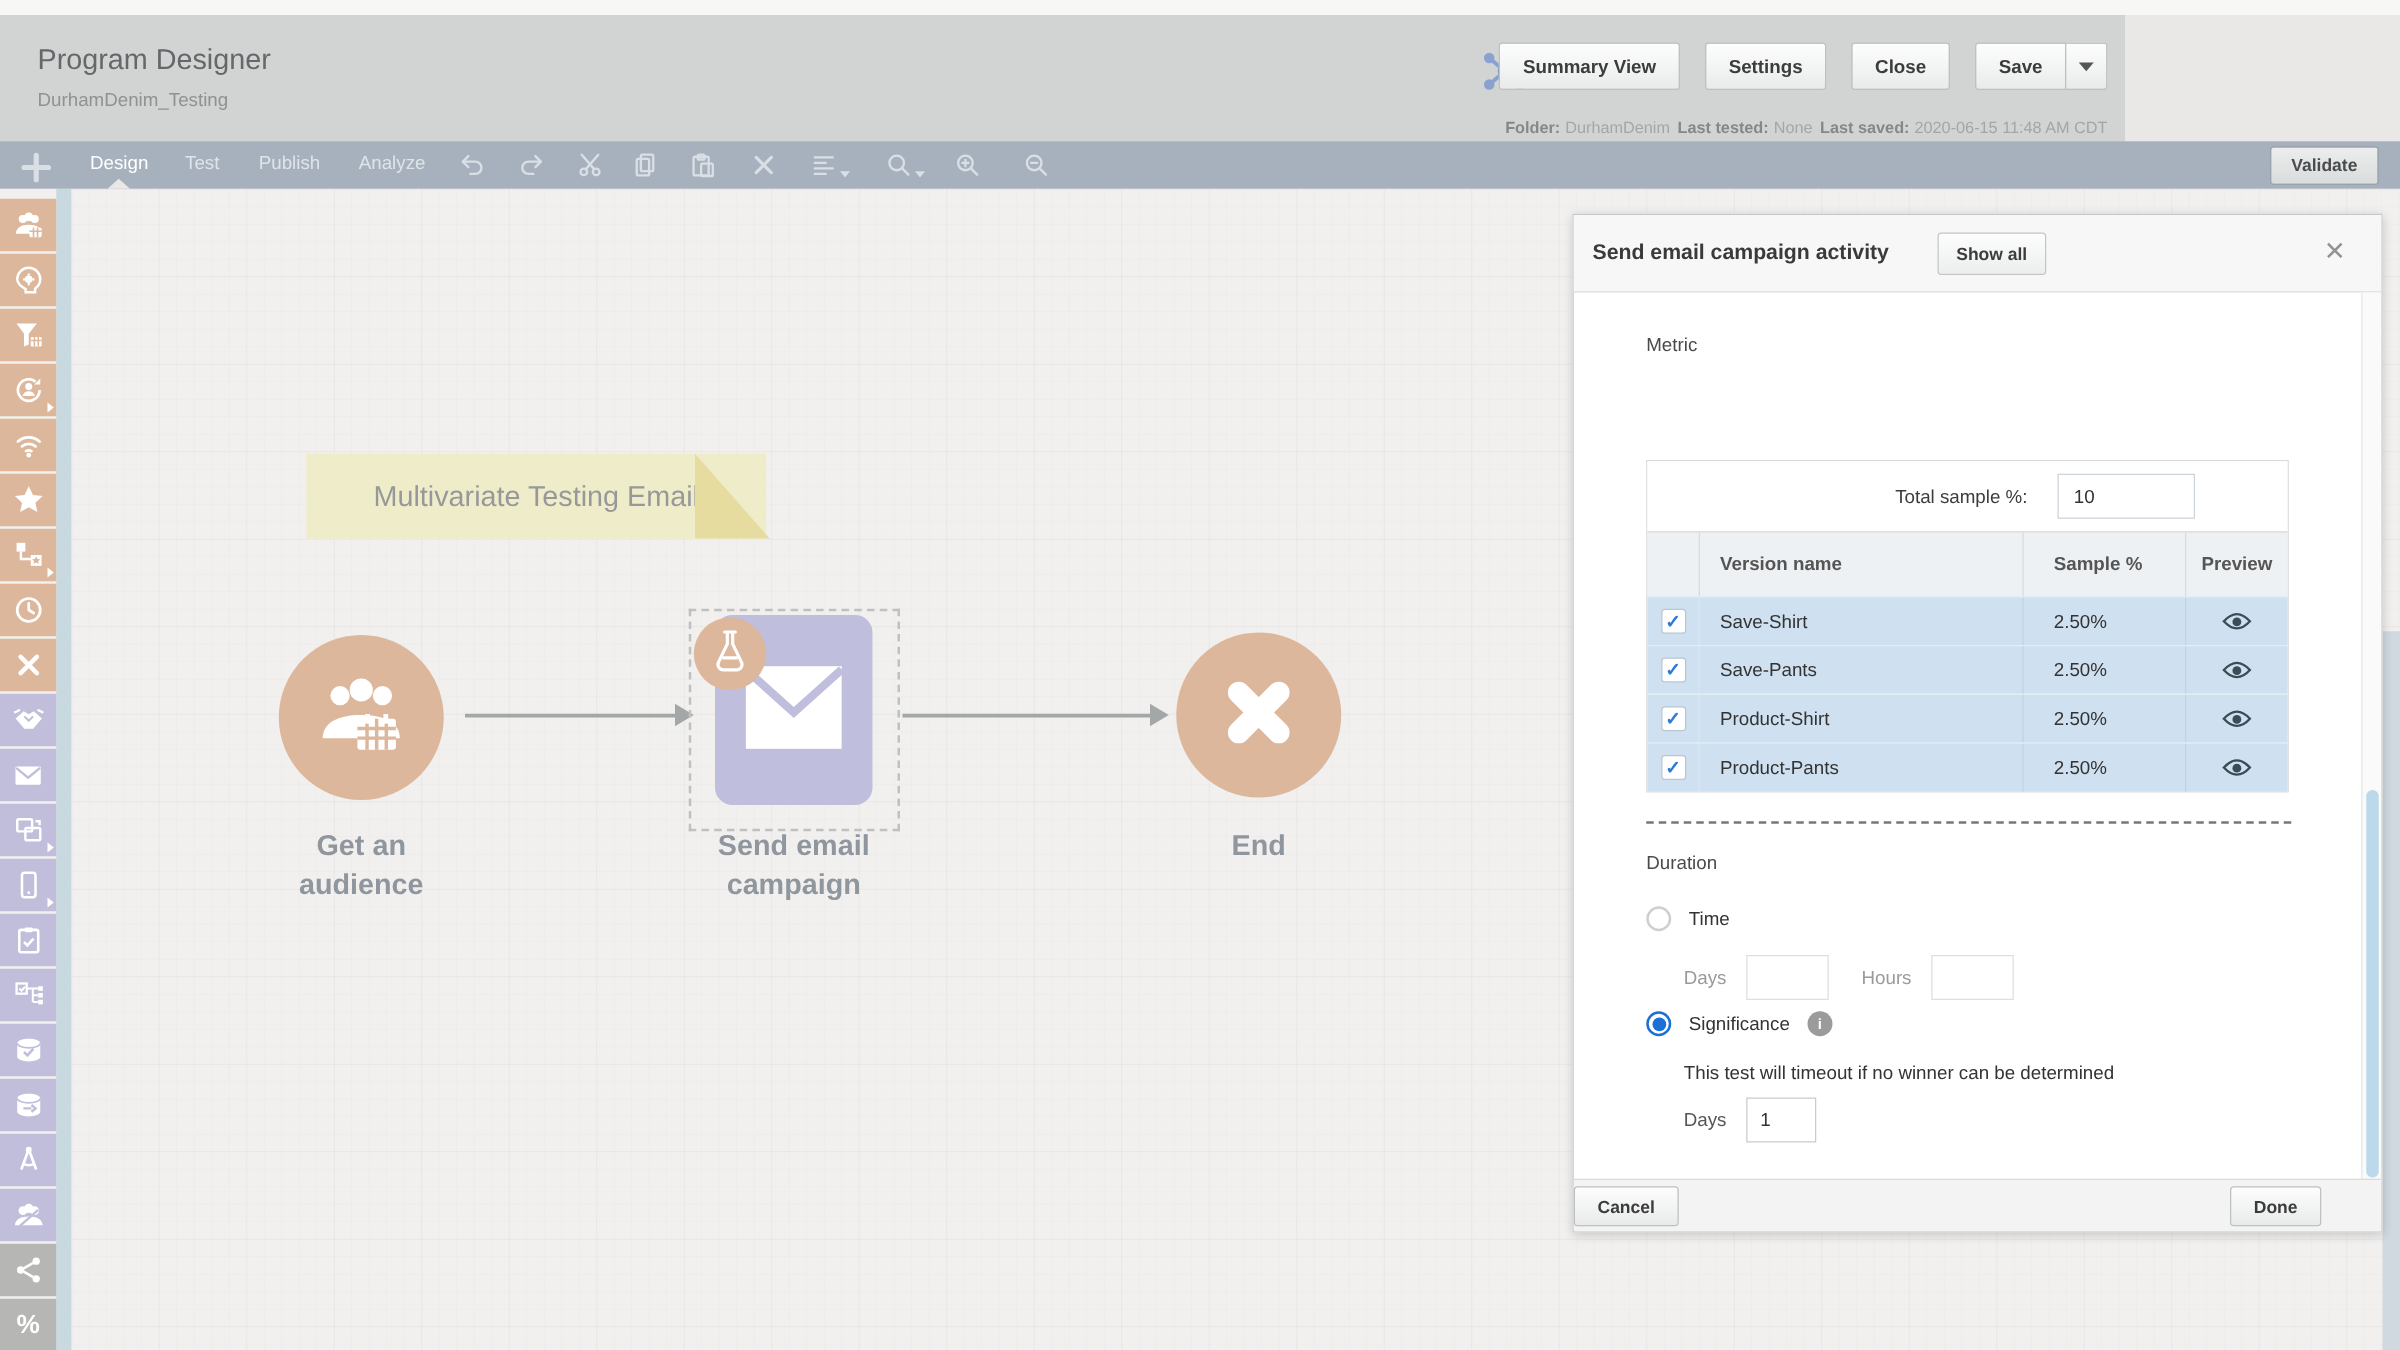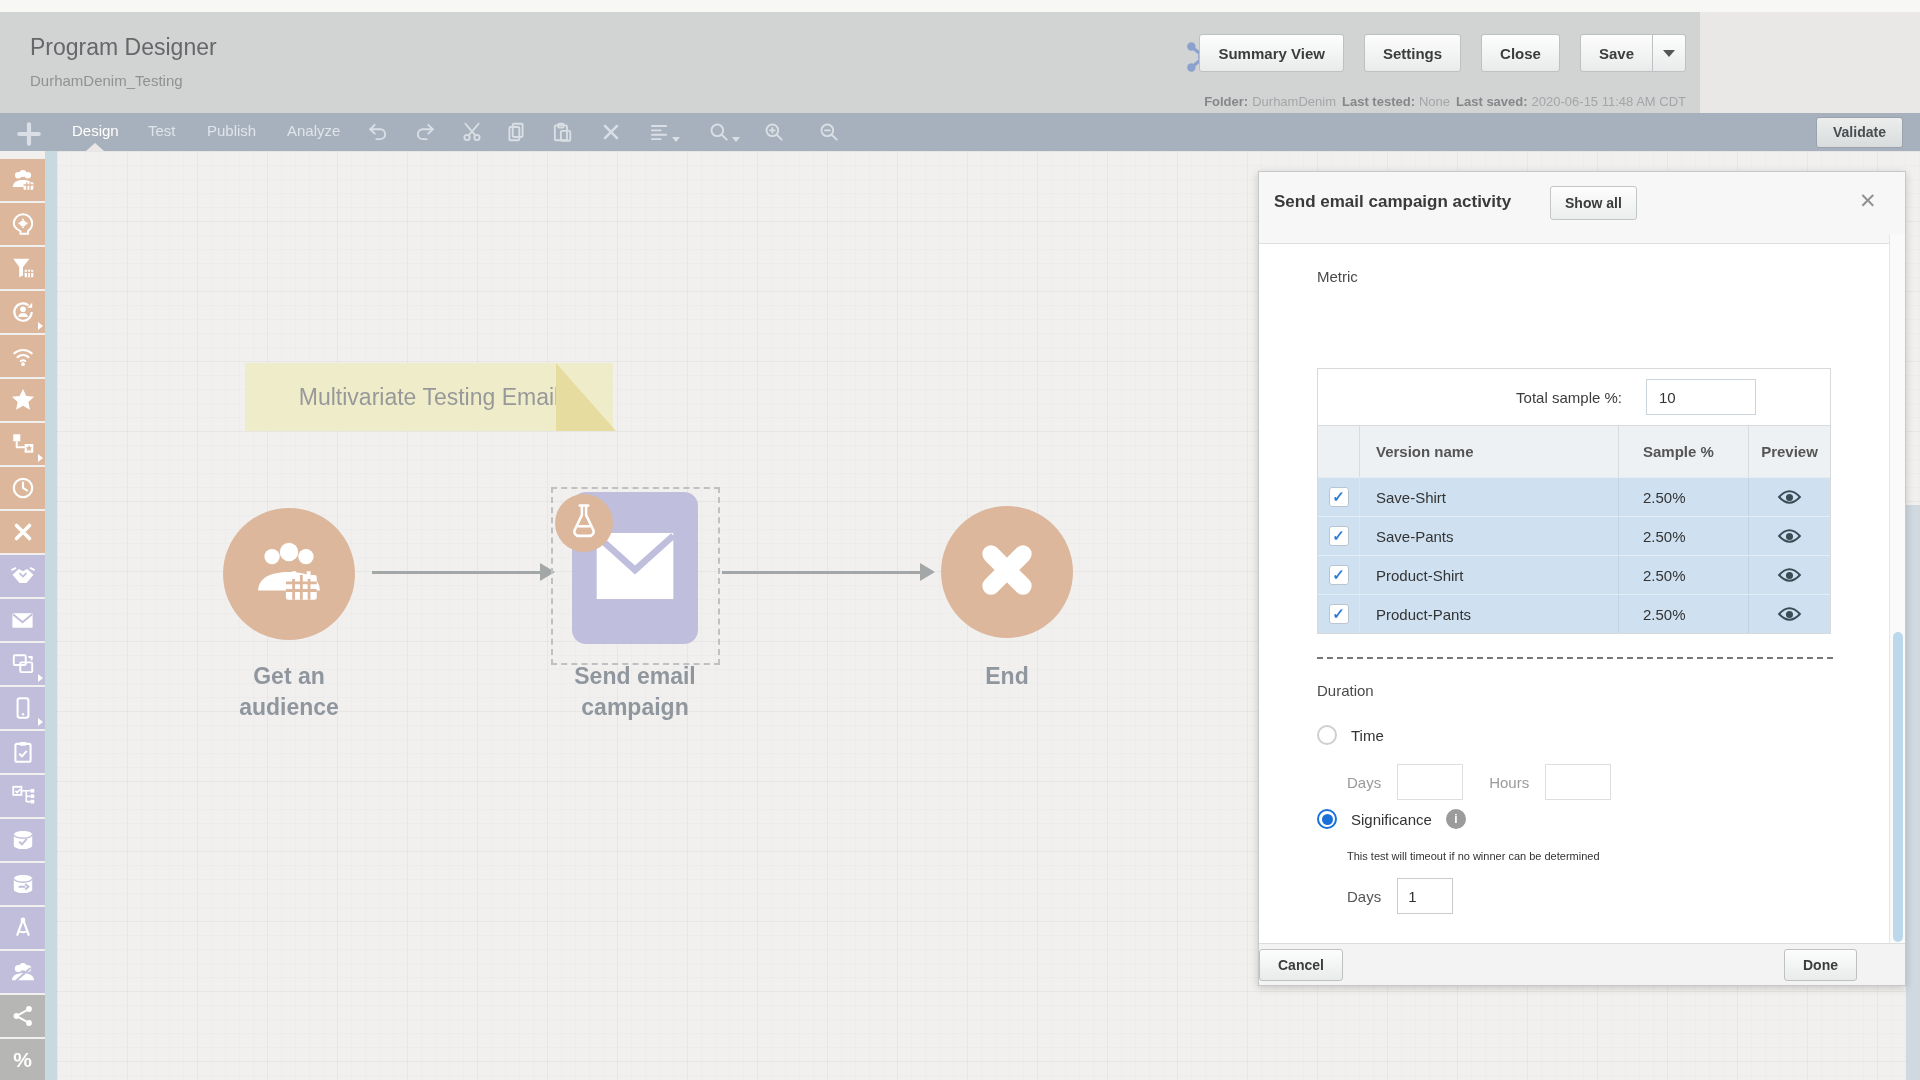--- a/index.html
+++ b/index.html
@@ -72,21 +72,21 @@
   .email-node { position:absolute; left:572px; top:492px; width:126px; height:152px; border-radius:14px; background:#9a98c8;
                 display:flex; align-items:center; justify-content:center; cursor:pointer; }
   .flask-badge { position:absolute; left:555px; top:494px; width:58px; height:58px; border-radius:50%; background:#c98e63;
                  display:flex; align-items:center; justify-content:center; }
 
   .dim { position:absolute; left:0; top:151px; width:1920px; height:929px; background:rgba(255,255,255,0.37); z-index:10; pointer-events:none; }
 
   
   .panel { position:absolute; left:1258px; top:171px; width:648px; height:815px; background:#fff;
            border:1px solid #c6c8ca; box-shadow:0 2px 8px rgba(0,0,0,0.18); z-index:20; }
-  .panel-hd { position:absolute; left:0; top:0; width:100%; height:72px; background:#f7f7f8; border-bottom:1px solid #dcdedf; }
+  .panel-hd { position:absolute; left:0; top:0; width:100%; height:62px; background:#f7f7f8; border-bottom:1px solid #dcdedf; }
   .panel-title { position:absolute; left:15px; top:20px; font-size:17px; font-weight:bold; color:#3a3a3a; }
   .btn-showall { position:absolute; left:291px; top:14px; height:34px; padding:0 14px; font-size:14px; font-weight:bold; color:#3c3c3c;
                  background:linear-gradient(#fdfdfd,#eceeee); border:1px solid #c3c6c8; border-radius:3px; display:flex; align-items:center; cursor:pointer; }
   .panel-close { position:absolute; left:600px; top:17px; font-size:21px; color:#909294; cursor:pointer; }
   .p-label { position:absolute; font-size:15px; color:#4a4a4a; }
   .metric-select { position:absolute; left:58px; top:126px; width:514px; height:40px; border:1px solid #c8cbcd; border-radius:2px;
                    background:#fff; display:flex; align-items:center; padding:0 16px; font-size:15px; color:#333; cursor:pointer; }
   .metric-select .caret-down { position:absolute; right:14px; border-top-color:#7a7d80; }
 
   .mvt-table { position:absolute; left:58px; top:196px; width:514px; border:1px solid #d7d9db; }
@@ -109,21 +109,21 @@
   .dash-sep { position:absolute; left:58px; top:485px; width:516px; border-top:2px dashed #4a4a4a; opacity:.75; }
   .radio { width:20px; height:20px; border-radius:50%; border:2px solid #cfcfcf; background:#fff; display:inline-flex; align-items:center; justify-content:center; cursor:pointer; }
   .radio.checked { border-color:#1a70d6; }
   .radio.checked .dot { width:11px; height:11px; border-radius:50%; background:#1a70d6; }
   .opt-row { position:absolute; display:flex; align-items:center; gap:14px; font-size:15px; color:#333; }
   .sub-row { position:absolute; display:flex; align-items:center; font-size:15px; color:#9a9a9a; }
   .sub-row input { width:66px; height:36px; border:1px solid #dcdedf; margin-left:16px; font-size:15px; padding:0 10px; color:#333; }
   .sub-row .hrs { margin-left:26px; }
   .info-i { width:20px; height:20px; border-radius:50%; background:#9b9b9b; color:#fff; font-size:12px; font-weight:bold;
             display:inline-flex; align-items:center; justify-content:center; cursor:pointer; }
-  .timeout-txt { position:absolute; left:88px; top:678px; font-size:11px; color:#333; }
+  .timeout-txt { position:absolute; left:88px; top:678px; font-size:15px; color:#333; }
   .sig-days { color:#6b6b6b; }
   .panel-ft { position:absolute; left:0; bottom:0; width:100%; height:42px; background:#f3f3f3; border-top:1px solid #dcdcdc;
               display:flex; align-items:center; justify-content:space-between; gap:14px; padding-right:48px; }
   .panel-ft .btn { height:32px; font-size:14px; }
   .p-scroll { position:absolute; left:630px; top:62px; width:16px; height:711px; background:#fafafa; border-left:1px solid #e6e6e6; }
   .p-thumb { position:absolute; left:3px; top:398px; width:10px; height:310px; background:#bcd9ec; border-radius:5px; }
 </style>
 </head>
 <body>
 

